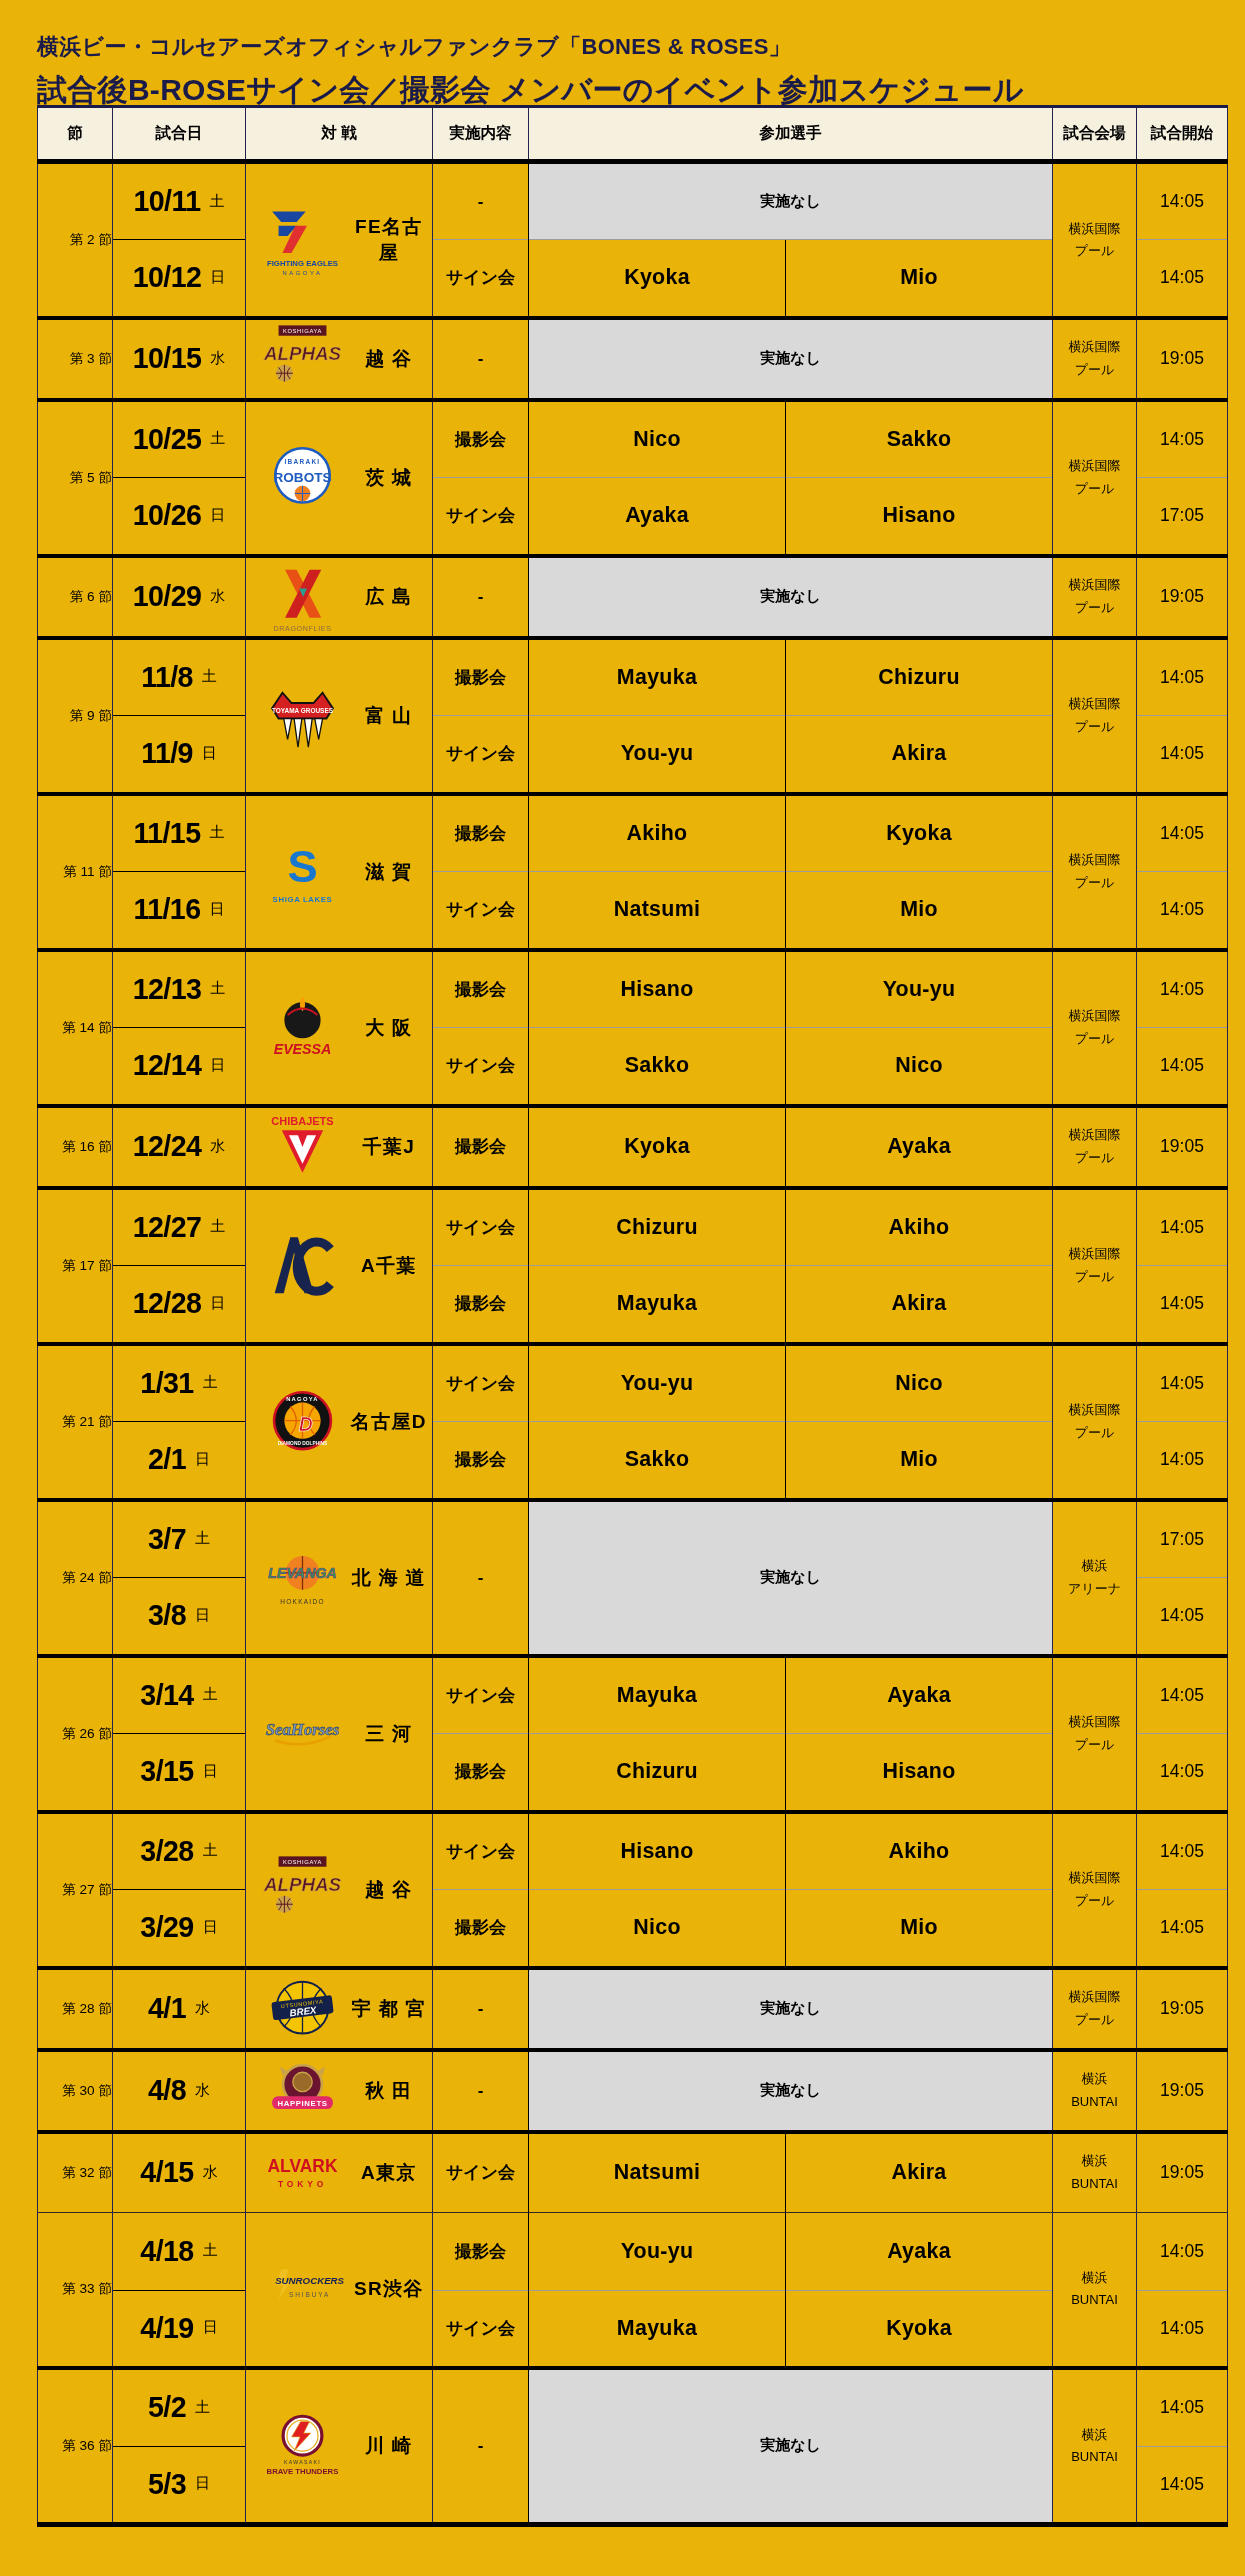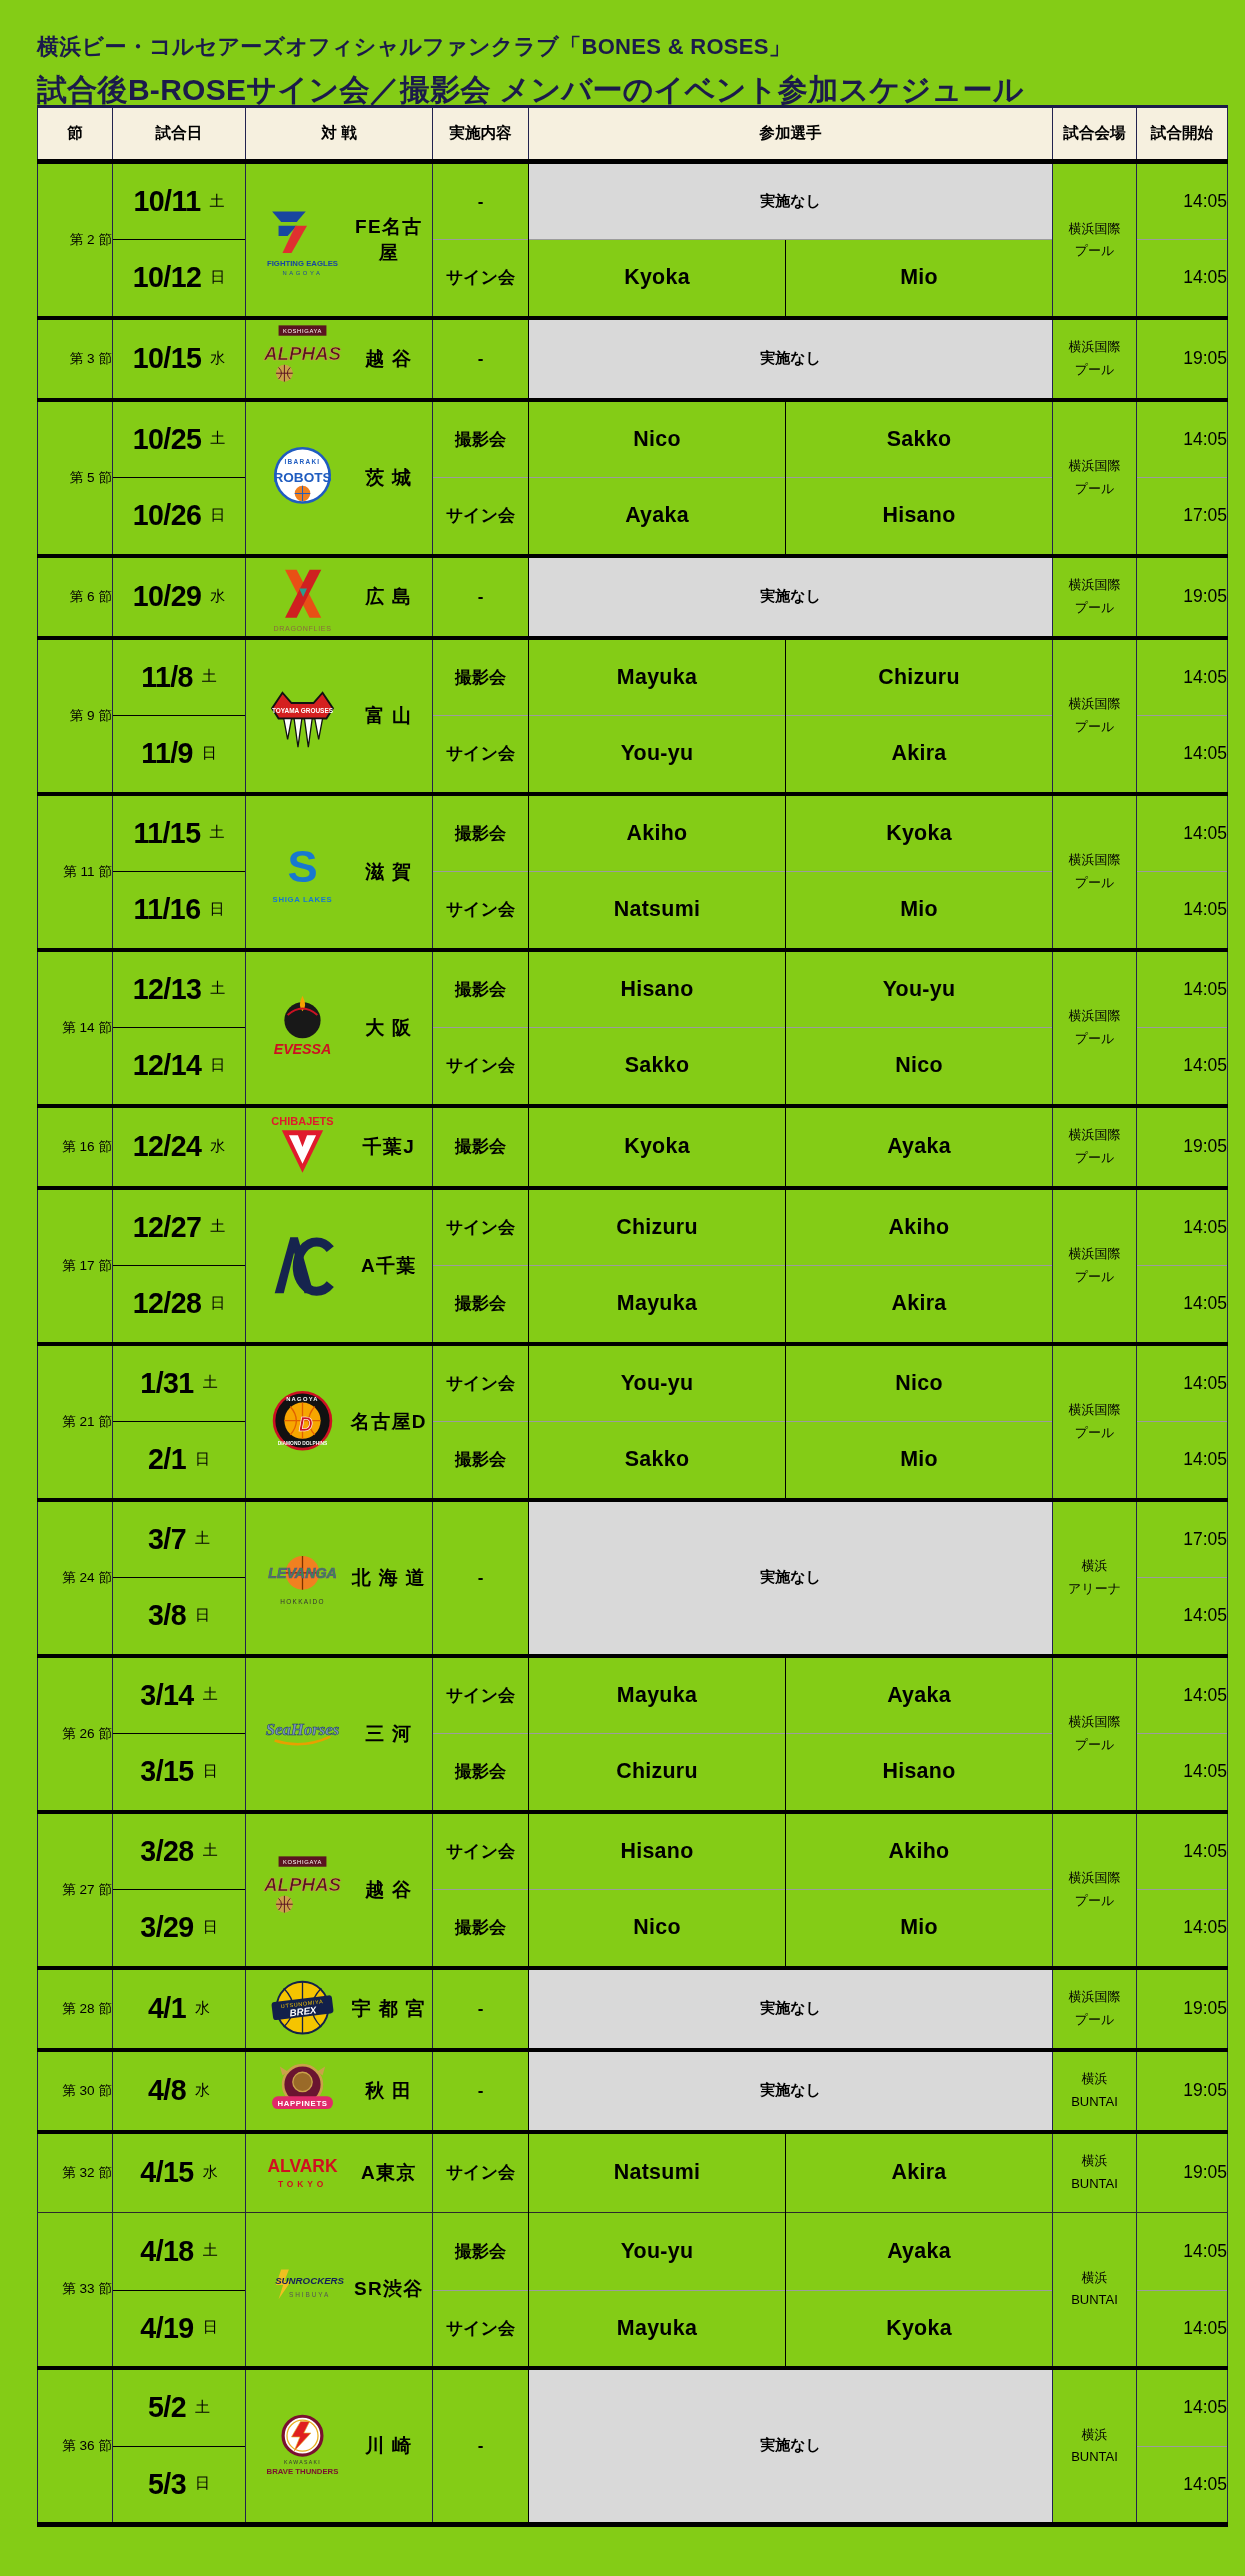--- a/index.html
+++ b/index.html
@@ -1,37 +1,37 @@
 <!DOCTYPE html>
 <html style="font-size:10.4px"><head>
 <meta charset="utf-8">
 <style>
   html,body{margin:0;padding:0;background:#fff;}
   body{width:1246px;height:2576px;position:relative;font-family:"Liberation Sans","DejaVu Sans",sans-serif;color:#000;}
-  .page{position:absolute;inset:0;background:#84cc16;}
+  .page{position:absolute;inset:0;background:#eab308;}
   .titles{position:absolute;left:37px;top:32px;color:#1b1b4a;}
   .t1{font-size:22px;font-weight:700;letter-spacing:0.3px;}
   .t2{font-size:30px;font-weight:700;margin-top:8px;letter-spacing:0.3px;}
   table.sched{position:absolute;left:37px;top:105px;width:1190px;border-collapse:collapse;table-layout:fixed;}
   th,td{padding:0;margin:0;text-align:center;vertical-align:middle;overflow:hidden;}
   thead th{height:51px;background:#f6f0df;font-size:15.6px;font-weight:700;
            border-top:3.9px solid #1b1b4a;border-bottom:5.2px solid #000;
            border-left:1.3px solid #23234f;border-right:1.3px solid #23234f;}
   tbody.sec{border-bottom:4.5px solid #000;}
   tbody.sec.thin{border-bottom:1.3px solid #2b2b2b;}
   tbody.sec:last-of-type{border-bottom:5.2px solid #000;}
   tbody tr{height:78px;}
   tbody.single tr{height:77px;}
   td.c-sec{border-left:1.3px solid #23234f;border-right:1.3px solid #23234f;font-size:13.6px;text-align:right;}
   td.c-date{border-right:1.3px solid #23234f;}
   td.c-opp{border-right:1.3px solid #23234f;}
   td.c-content{border-right:1.9px solid #000;font-size:17px;font-weight:700;}
   td.p2{border-left:1.3px solid #000;}
   td.c-venue{border-left:1.3px solid #23234f;border-right:1.3px solid #23234f;font-size:13px;line-height:1.7;}
-  td.c-time{border-right:1.3px solid #23234f;font-size:17.5px;font-weight:400;text-align:right;}
+  td.c-time{border-right:1.3px solid #23234f;font-size:17.5px;font-weight:400;}
   td.noevent{background:#d9d9d9;font-size:15px;font-weight:700;}
   td.div-black{border-top:1.3px solid #000;}
   td.div-gray{border-top:1.3px solid #9c9c9c;}
   .datewrap{display:flex;align-items:flex-start;justify-content:center;}
   .datewrap .d{font-size:28.6px;font-weight:700;letter-spacing:-0.6px;}
   .datewrap .w{font-size:15px;margin-left:9px;padding-top:6.5px;font-weight:400;}
   .oppwrap{display:flex;align-items:center;justify-content:flex-start;padding-left:7.8px;}
   .oppwrap .nm{flex:1;text-align:center;font-size:19px;font-weight:700;padding-right:5.2px;letter-spacing:1.3px;}
   .c-player{font-size:21.4px;font-weight:600;letter-spacing:0.3px;}
   svg.logo{display:block;}

